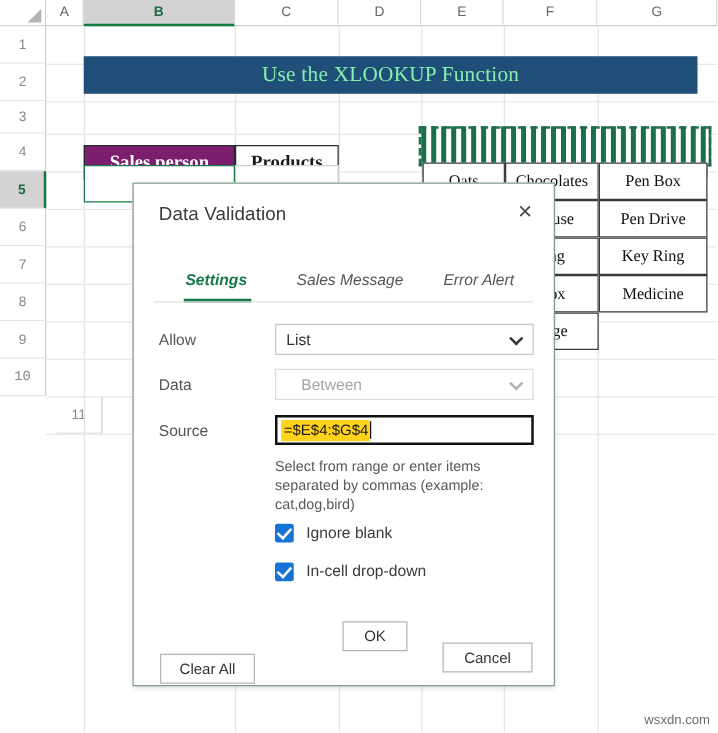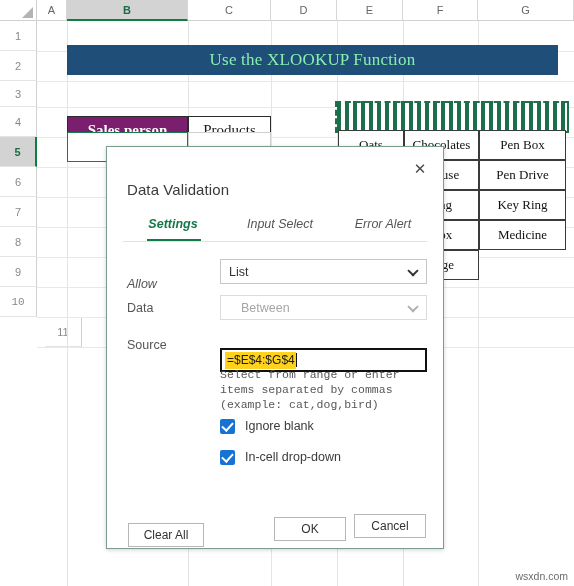--- a/index.html
+++ b/index.html
@@ -89,21 +89,21 @@
 
   
   .dialog {
     position:absolute; left:106px; top:146px; width:338px; height:403px;
     background:#ffffff;
     border:1px solid #7a9e8b;
     box-shadow:0 1px 4px rgba(0,0,0,.18);
   }
   .dlg-title {
     position:absolute; left:20px; top:16px;
-    font-size:15px; color:#3b3b3b; letter-spacing:.1px;margin-top:18px;
+    font-size:15px; color:#3b3b3b; letter-spacing:.1px;
   }
   .dlg-close {
     position:absolute; right:8px; top:8px; width:30px; height:28px;
     display:flex; align-items:center; justify-content:center;
     color:#4a4a4a; font-size:15px; cursor:default;
   }
   .tabs {
     position:absolute; left:0; right:0; top:62px; height:34px;
   }
   .tab {
@@ -133,34 +133,34 @@
     position:absolute; right:9px; top:50%; transform:translateY(-50%);
     width:8px; height:8px; border-right:2px solid #333; border-bottom:2px solid #333;
     transform-origin:center;
   }
   .caret.i { transform:translateY(-65%) rotate(45deg); }
   .caret.disabled-c { border-color:#b0b0b0; }
 
   .src-box {
     position:absolute; left:113px; width:207px; height:24px;
     border:2px solid #111; background:#fff;
-    display:flex; align-items:center; padding-left:3px;margin-top:16px;
+    display:flex; align-items:center; padding-left:3px;
   }
   .src-text {
     background:#ffd21e; color:#1a1a1a; font-size:12px;
     font-family:"Liberation Sans", sans-serif;
     padding:1px 1px 1px 2px; line-height:15px;
   }
   .src-caret {
     width:1px; height:14px; background:#111; margin-left:0px;
   }
 
   .hint {
     position:absolute; left:113px; width:215px;
-    font-size:11.5px; color:#585858; line-height:15px;font-family:Liberation Mono, monospace;
+    font-size:11.5px; color:#585858; line-height:15px;
   }
 
   .chk-row { position:absolute; left:113px; height:18px; display:flex; align-items:center; }
   .chk {
     width:15px; height:15px; background:#1673d3; border-radius:2px;
     position:relative; flex:0 0 auto;
   }
   .chk::after {
     content:""; position:absolute; left:4px; top:1px; width:5px; height:9px;
     border-right:2px solid #fff; border-bottom:2px solid #fff;
@@ -225,21 +225,21 @@
     <div class="gridline-h" style="left:37px; right:0; top:197px;"></div>
     <div class="gridline-h" style="left:37px; right:0; top:227px;"></div>
     <div class="gridline-h" style="left:37px; right:0; top:257px;"></div>
     <div class="gridline-h" style="left:37px; right:0; top:287px;"></div>
     <div class="gridline-h" style="left:37px; right:0; top:317px;"></div>
     <div class="gridline-h" style="left:37px; right:0; top:347px;"></div>
 
     <div class="title-banner" style="left:67px; top:45px; width:491px; height:30px; background:#1F4E79;">Use the XLOOKUP Function</div>
 
     <div class="hdr-cell" style="left:67px; top:104px; width:121px; height:28px; background:#7B1E6E; color:#fff;">Sales person</div>
-    <div class="hdr-cell" style="left:188px; top:104px; width:83px; height:28px; background:#fff; color:#1A1A1A; font-weight:normal;">Products</div>
+    <div class="hdr-cell" style="left:188px; top:104px; width:83px; height:28px; background:#fff; color:#1A1A1A; font-weight:bold;">Products</div>
 
     <div class="sel-cell" style="left:67px; top:132px; width:121px; height:30px;"></div>
     <div class="data-cell" style="left:188px; top:132px; width:83px; height:30px; border-color:#cfcfcf;"></div>
 
     <div class="hdr-cell" style="left:338px; top:104px; width:66px; height:26px; background:#2E75B6; color:#fff;">Bryan</div>
     <div class="hdr-cell" style="left:404px; top:104px; width:75px; height:26px; background:#1F4E79; color:#fff;">Jacob</div>
     <div class="hdr-cell" style="left:479px; top:104px; width:87px; height:26px; background:#2E75B6; color:#fff;">Juliana</div>
 
     <div class="ants" style="left:335px; top:101px; width:234px; height:32px;">
       <div class="ants-inner"></div>
@@ -259,27 +259,27 @@
     <div class="data-cell" style="left:479px; top:220px; width:87px; height:30px;">Medicine</div>
   </div>
 
   <div class="dialog">
 
     <div class="dlg-title">Data Validation</div>
     <div class="dlg-close">✕</div>
 
     <div class="tabs">
       <div class="tab active" style="left:22px;  width:88px;">Settings</div>
-      <div class="tab" style="left:118px; width:110px;">Input Select</div>
+      <div class="tab" style="left:118px; width:110px;">Sales Message</div>
       <div class="tab" style="left:228px; width:96px;">Error Alert</div>
       <div class="tab-underline" style="left:40px; width:54px;"></div>
       <div class="tab-rule"></div>
     </div>
 
-    <div class="field-label" style="top:130px;font-style:italic;">Allow</div>
+    <div class="field-label" style="top:118px;">Allow</div>
     <div class="sel-box" style="top:112px;">
       <span>List</span>
       <span class="caret i"></span>
     </div>
 
     <div class="field-label" style="top:154px;">Data</div>
     <div class="sel-box disabled" style="top:148px;">
       <span>Between</span>
       <span class="caret i disabled-c"></span>
     </div>
@@ -295,18 +295,18 @@
     <div class="chk-row" style="top:270px;">
       <span class="chk"></span>
       <span class="chk-label">Ignore blank</span>
     </div>
     <div class="chk-row" style="top:301px;">
       <span class="chk"></span>
       <span class="chk-label">In-cell drop-down</span>
     </div>
 
     <div class="btn" style="left:21px;  top:376px; width:76px;">Clear All</div>
-    <div class="btn" style="left:167px; top:370px; width:72px;">OK</div>
+    <div class="btn" style="left:167px; top:350px; width:52px;">OK</div>
     <div class="btn" style="left:247px; top:367px; width:72px;">Cancel</div>
   </div>
 
   <div class="watermark">wsxdn.com</div>
 </div>
 
 </body></html>

